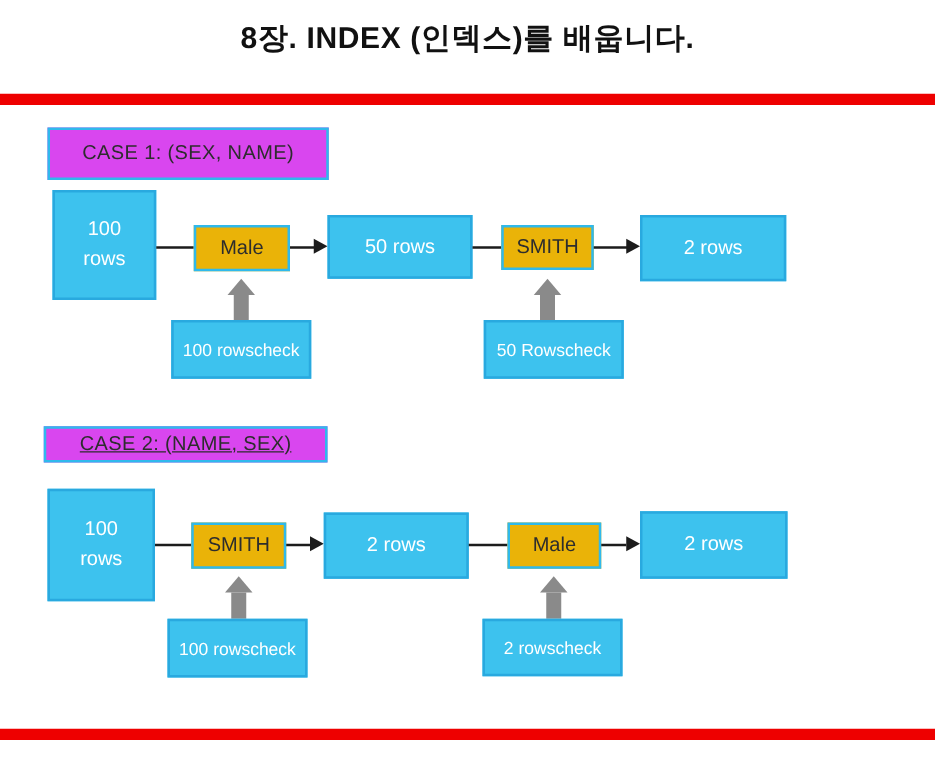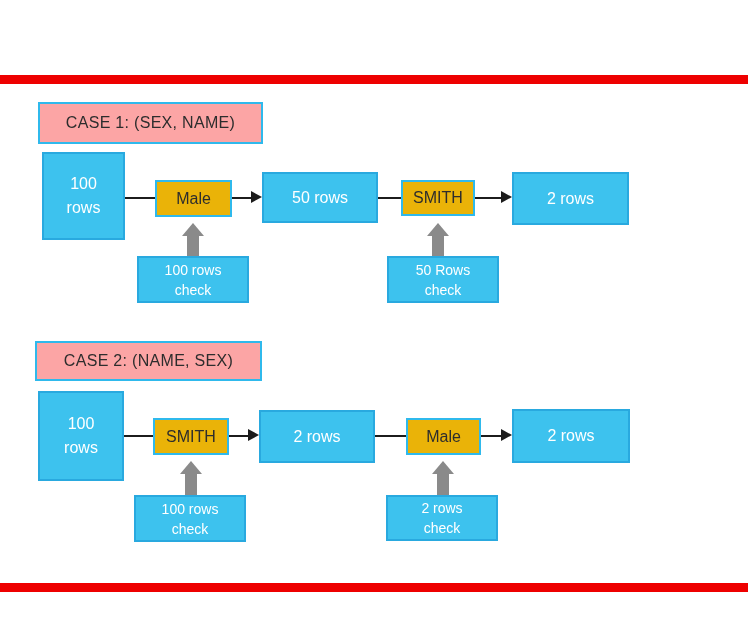--- a/index.html
+++ b/index.html
@@ -22,21 +22,21 @@
     letter-spacing: 0.5px;
   }
   .red-bar {
     left: 0; width: 748px; height: 9px;
     background: #ee0000;
   }
   .red-bar.top { top: 75px; }
   .red-bar.bottom { top: 583px; }
 
   .case-label {
-    background: #fca5a5;
+    background: #d946ef;
     border: 2px solid #2fb9ec;
     color: #2d2d2d;
     display: flex; align-items: center; justify-content: center;
     font-size: 16px;
     letter-spacing: 0.3px;
   }
   .node-cyan {
     background: #3dc2ee;
     border: 2px solid #29a9df;
     color: #ffffff;
@@ -50,21 +50,21 @@
     background: #eab308;
     border: 2px solid #2fb9ec;
     color: #2d2d2d;
     display: flex; align-items: center; justify-content: center;
     font-size: 16px;
   }
   .check-box {
     background: #3dc2ee;
     border: 2px solid #29a9df;
     color: #ffffff;
-    display: flex; flex-direction: column;
+    display: flex; flex-direction: row;
     align-items: center; justify-content: center;
     font-size: 14px;
     line-height: 20px;
     text-align: center;
   }
   .hline { height: 2px; background: #1c1c1c; }
   .arrowhead-right {
     width: 0; height: 0;
     border-top: 6px solid transparent;
     border-bottom: 6px solid transparent;
@@ -81,20 +81,21 @@
     width: 12px; height: 21px;
     background: #8a8a8a;
     margin: 0 auto;
   }
 </style>
 </head>
 <body>
 
 <div id="stage">
 
+  <div class="abs page-title">8장. INDEX (인덱스)를 배웁니다.</div>
   <div class="abs red-bar top"></div>
 
   <div class="abs case-label" style="left:38px; top:102px; width:225px; height:42px;">CASE 1: (SEX, NAME)</div>
 
   <div class="abs node-cyan" style="left:42px; top:152px; width:83px; height:88px;">
     <span>100</span>
     <span>rows</span>
   </div>
 
   <div class="abs hline" style="left:125px; top:197px; width:30px;"></div>
@@ -126,21 +127,21 @@
 
   <div class="abs up-arrow" style="left:427px; top:223px;">
     <div class="head"></div>
     <div class="stem"></div>
   </div>
   <div class="abs check-box" style="left:387px; top:256px; width:112px; height:47px;">
     <span>50 Rows</span>
     <span>check</span>
   </div>
 
-  <div class="abs case-label" style="left:35px; top:341px; width:227px; height:40px;">CASE 2: (NAME, SEX)</div>
+  <div class="abs case-label" style="left:35px; top:341px; width:227px; height:29px;text-decoration:underline;">CASE 2: (NAME, SEX)</div>
 
   <div class="abs node-cyan" style="left:38px; top:391px; width:86px; height:90px;">
     <span>100</span>
     <span>rows</span>
   </div>
 
   <div class="abs hline" style="left:124px; top:435px; width:29px;"></div>
 
   <div class="abs node-white" style="left:153px; top:418px; width:76px; height:37px;">SMITH</div>
 

